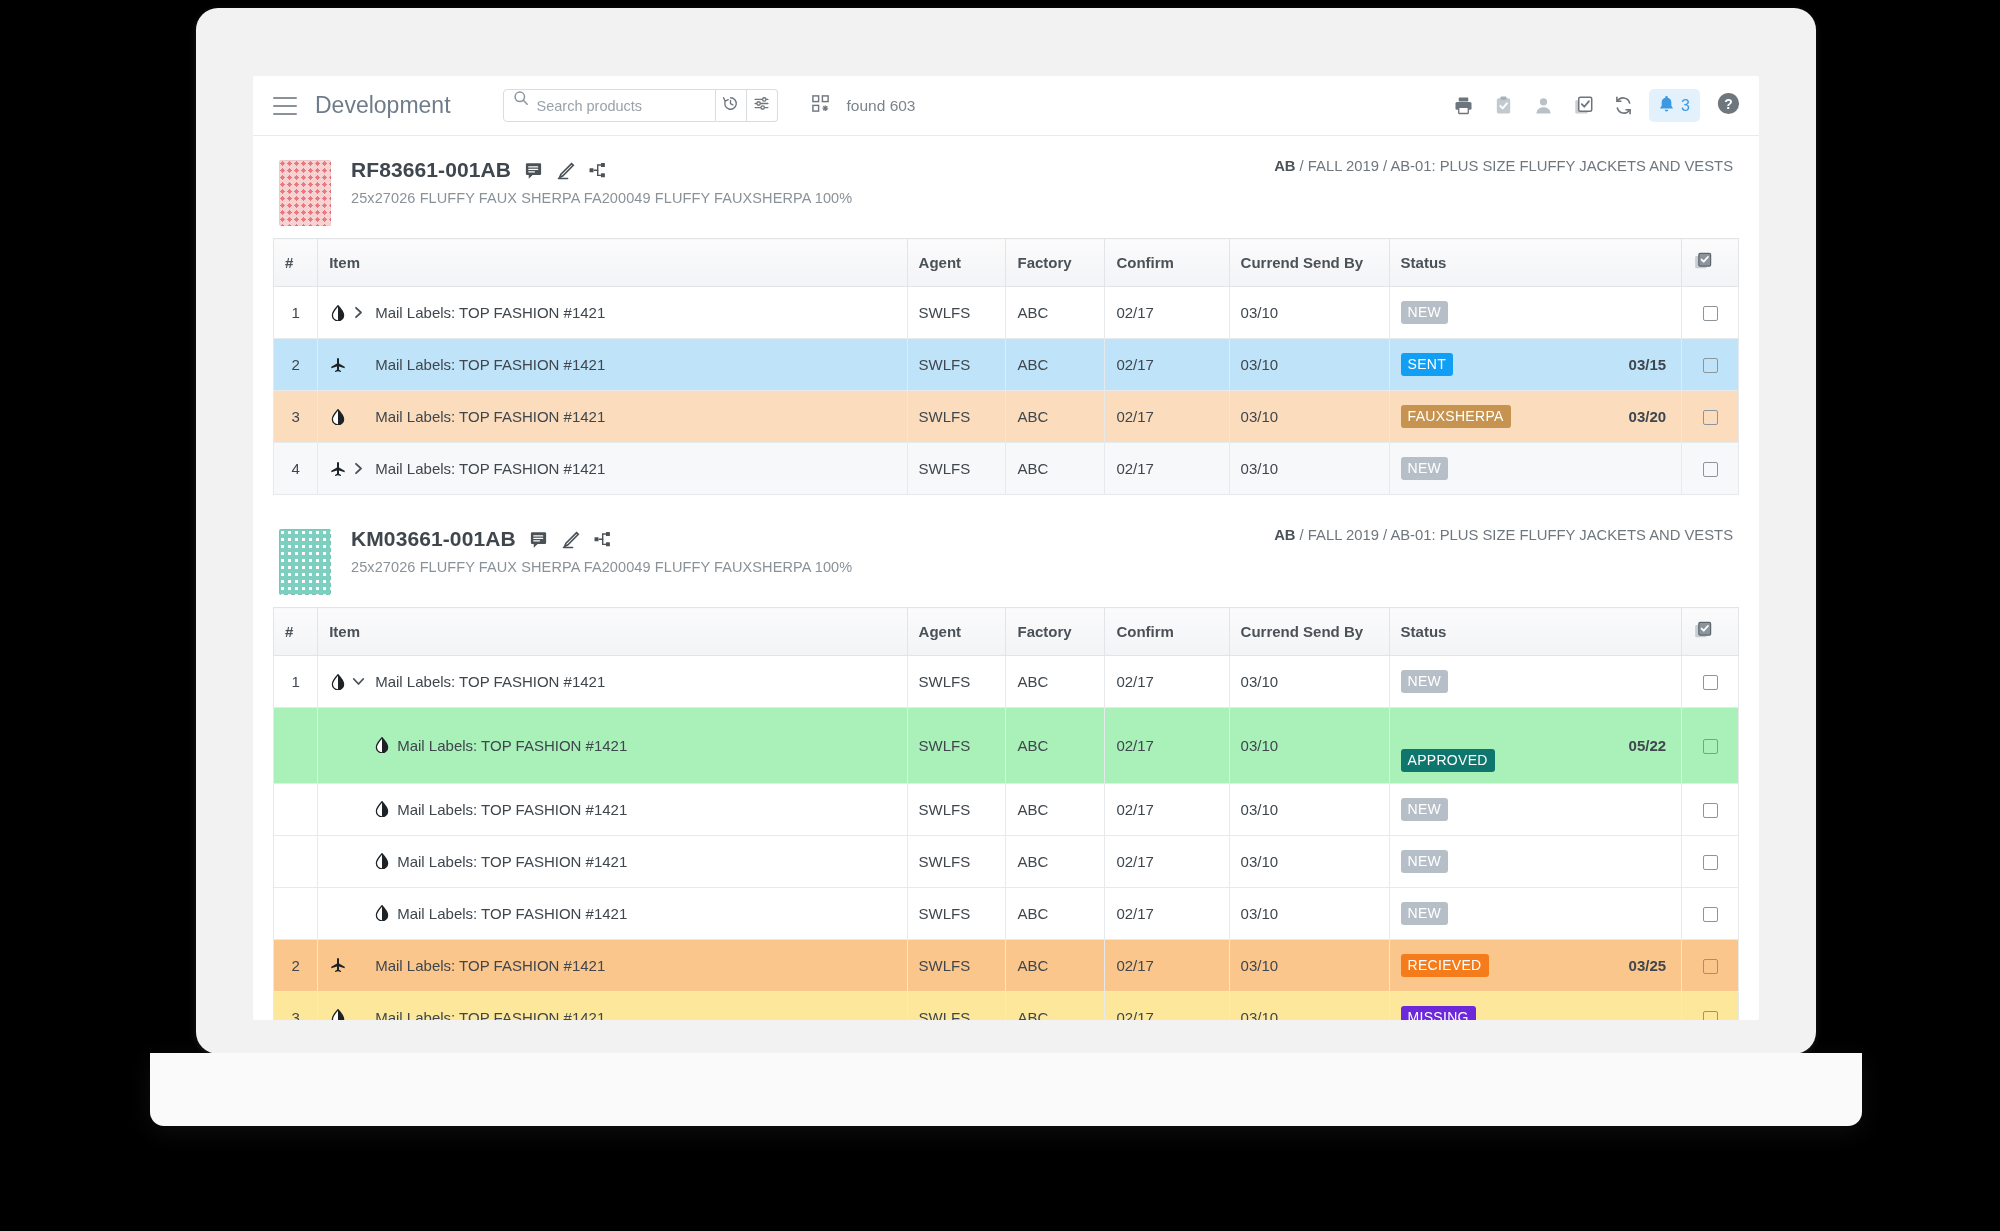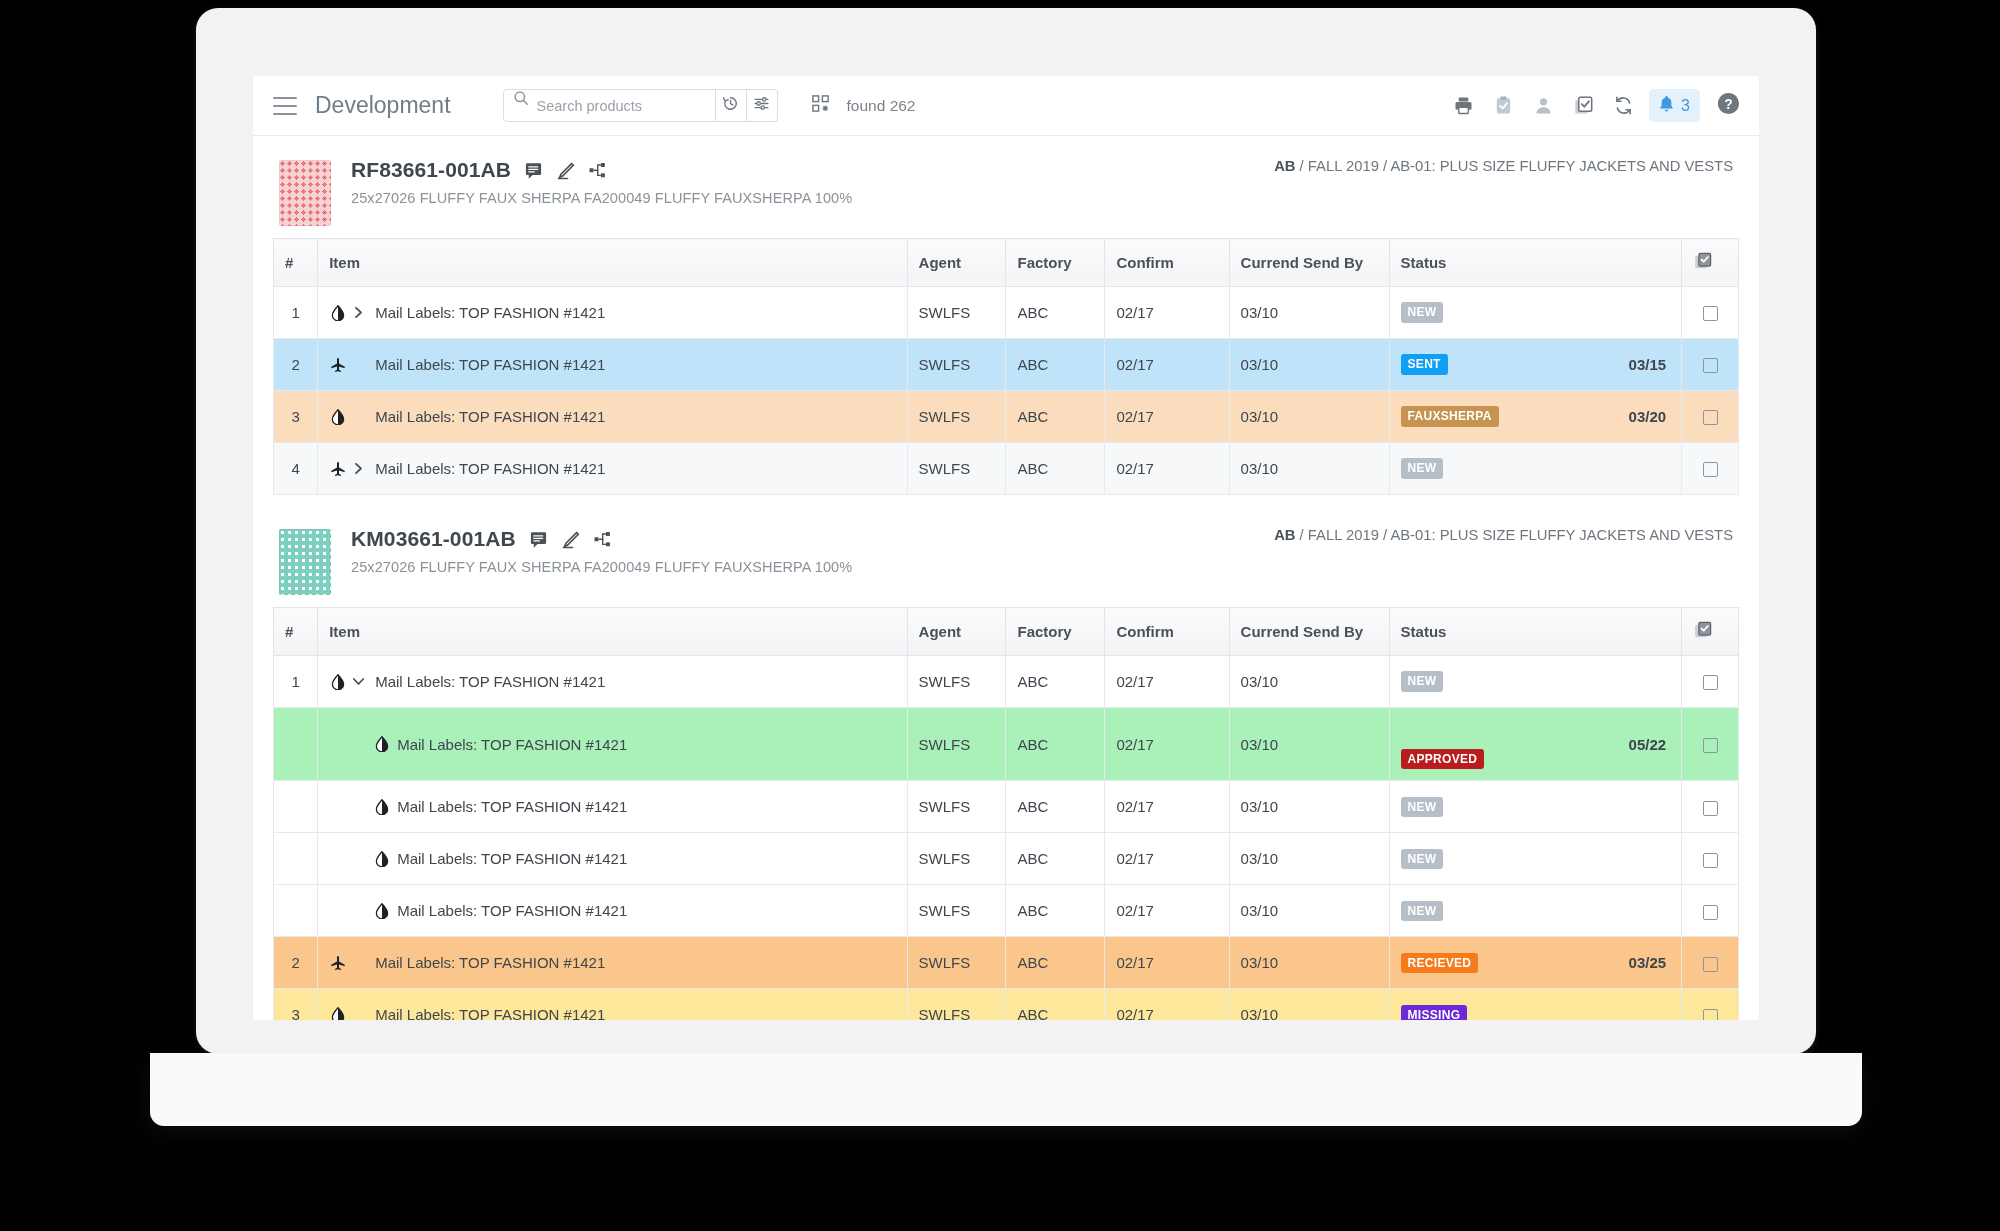--- a/index.html
+++ b/index.html
@@ -163,21 +163,21 @@
   .item-cell { display:flex; align-items:center; gap: 0; }
   .type-icon { width: 18px; display:flex; justify-content:center; flex:0 0 auto; }
   .chev { width: 22px; display:flex; justify-content:center; align-items:center; flex:0 0 auto; cursor:pointer; }
   .chev-spacer { width: 22px; flex:0 0 auto; }
   .item-label { margin-left: 6px; white-space:nowrap; }
   .indent { display:inline-block; width: 44px; flex: 0 0 auto; }
 
   .status-cell { display:flex; align-items:center; }
   .badge {
     display:inline-block; border-radius:3px;
-    font-size: 12px; font-weight:700; letter-spacing:.3px;
+    font-size: 14px; font-weight:400; letter-spacing:.3px;
     padding: 3px 7px; color:#fff; line-height:1.2;
   }
   .status-date { margin-left:auto; font-size:15px; color:#3f464d; padding-right: 4px; font-weight: bold;}
 
   .chk {
     width: 15px; height: 15px; display:inline-block;
     border: 1.6px solid #8d959c; border-radius:2px;
     background: transparent; cursor:pointer; vertical-align: middle;
   }
 
@@ -253,21 +253,21 @@
               <rect x="12" y="2" width="6" height="6"></rect>
               <rect x="2" y="12" width="6" height="6"></rect>
             <g stroke-width="1.3">
                 <line x1="12" y1="15" x2="18" y2="15"></line>
                 <line x1="15" y1="12" x2="15" y2="18"></line>
                 <line x1="12.9" y1="12.9" x2="17.1" y2="17.1"></line>
                 <line x1="17.1" y1="12.9" x2="12.9" y2="17.1"></line>
               </g>
           </svg>
         </span>
-        <span class="found-text">found 262</span>
+        <span class="found-text">found 603</span>
       </div>
 
       <div class="header-right">
         <div class="hicon">
           <svg width="21" height="21" viewBox="0 0 22 22" fill="#6d757c">
             <rect x="6" y="2.6" width="10" height="4.2" rx=".5"></rect>
             <rect x="2.6" y="7.4" width="16.8" height="8" rx="1.6"></rect>
             <rect x="6" y="13" width="10" height="6.4" rx=".5" fill="#fff" stroke="#6d757c" stroke-width="1.4"></rect>
           </svg>
         </div>
@@ -610,21 +610,21 @@
                     </span>
                     <span class="item-label">Mail Labels: TOP FASHION #1421</span>
                   </div>
                 </td>
                 <td>SWLFS</td>
                 <td>ABC</td>
                 <td>02/17</td>
                 <td>03/10</td>
                 <td>
                   <div class="status-cell">
-                    <span class="badge" style="background: #b91c1c; margin-top: 30px;">APPROVED</span>
+                    <span class="badge" style="background: #0f766e; margin-top: 30px;">APPROVED</span>
                     <span class="status-date">05/22</span>
                   </div>
                 </td>
                 <td class="td-check"><span class="chk"></span></td>
               </tr>
               <tr class="r-white">
                 <td class="td-num"></td>
                 <td>
                   <div class="item-cell">
                     <span class="indent"></span>

